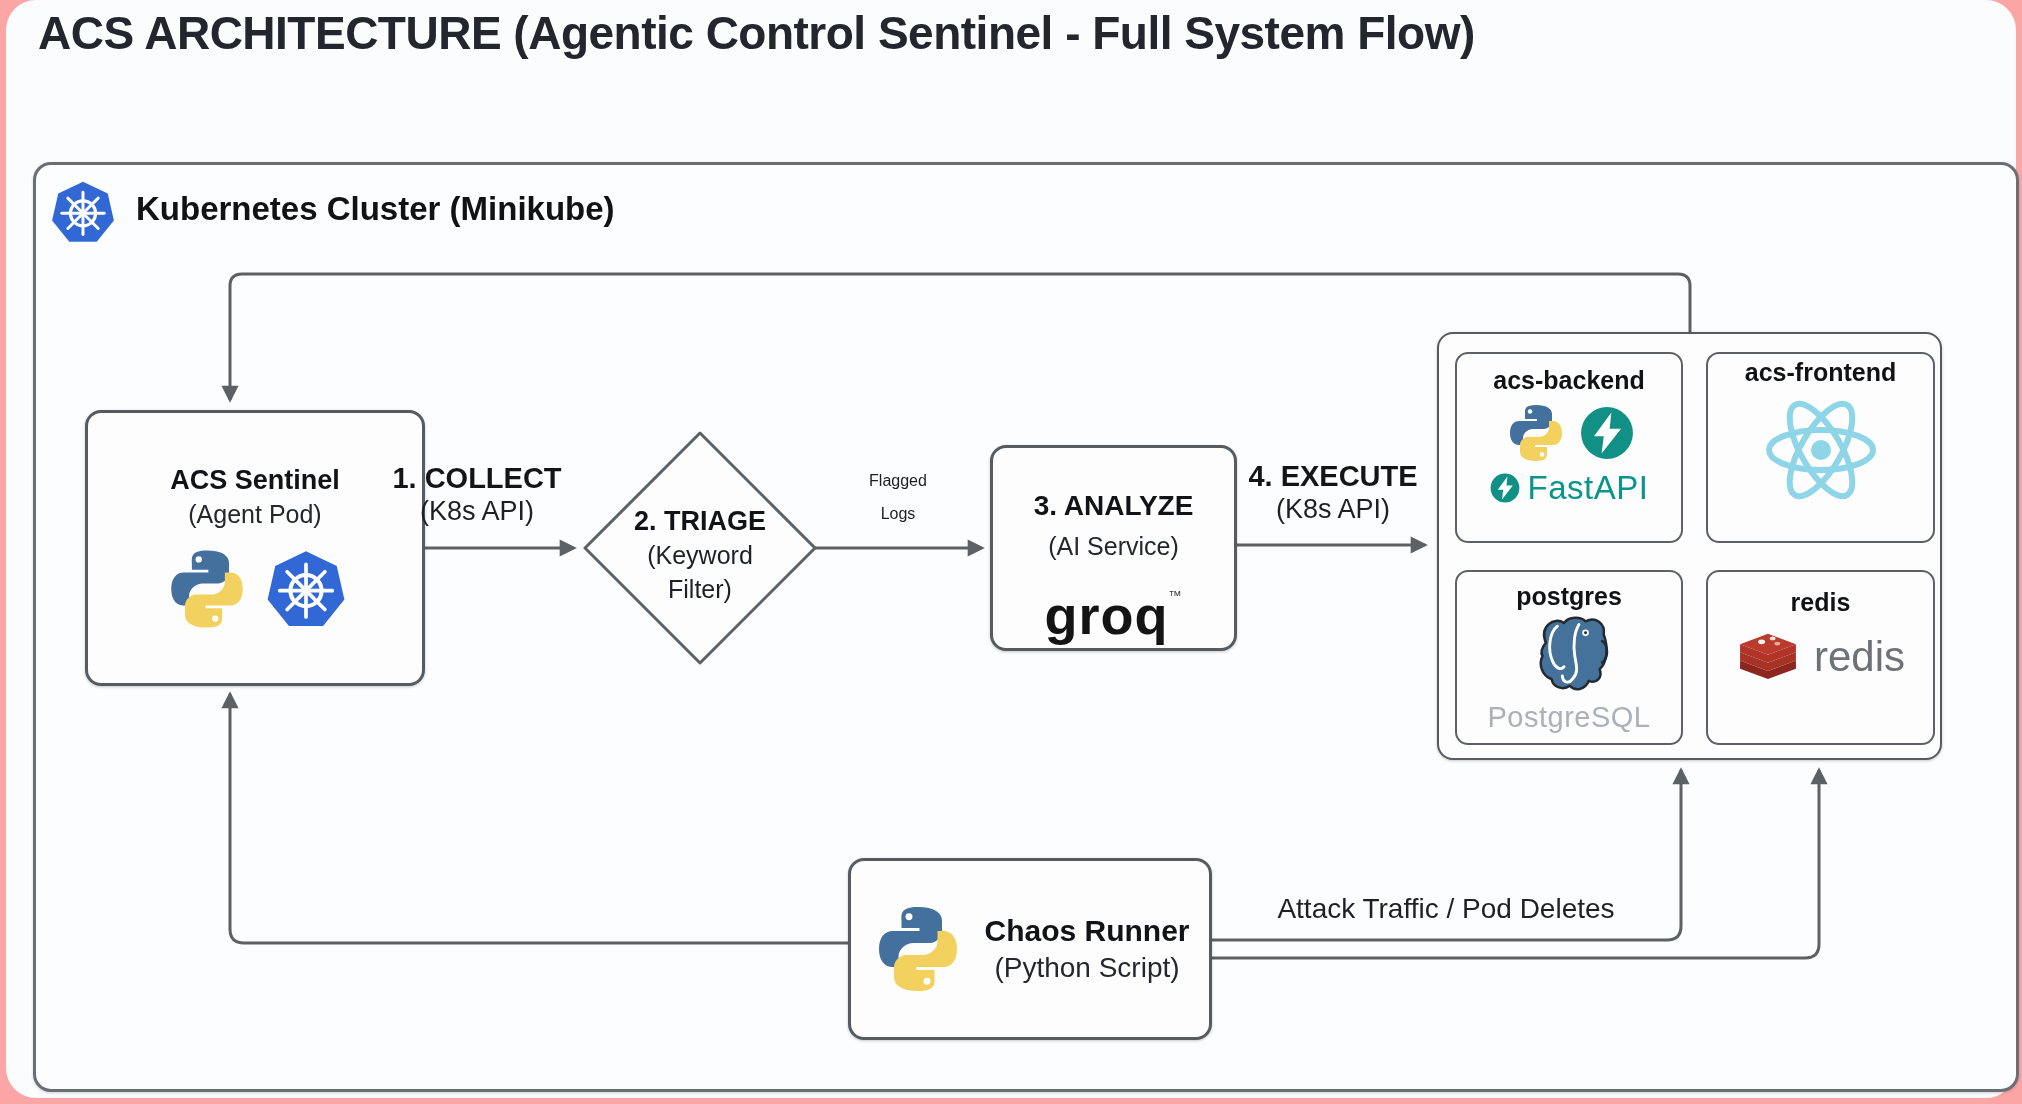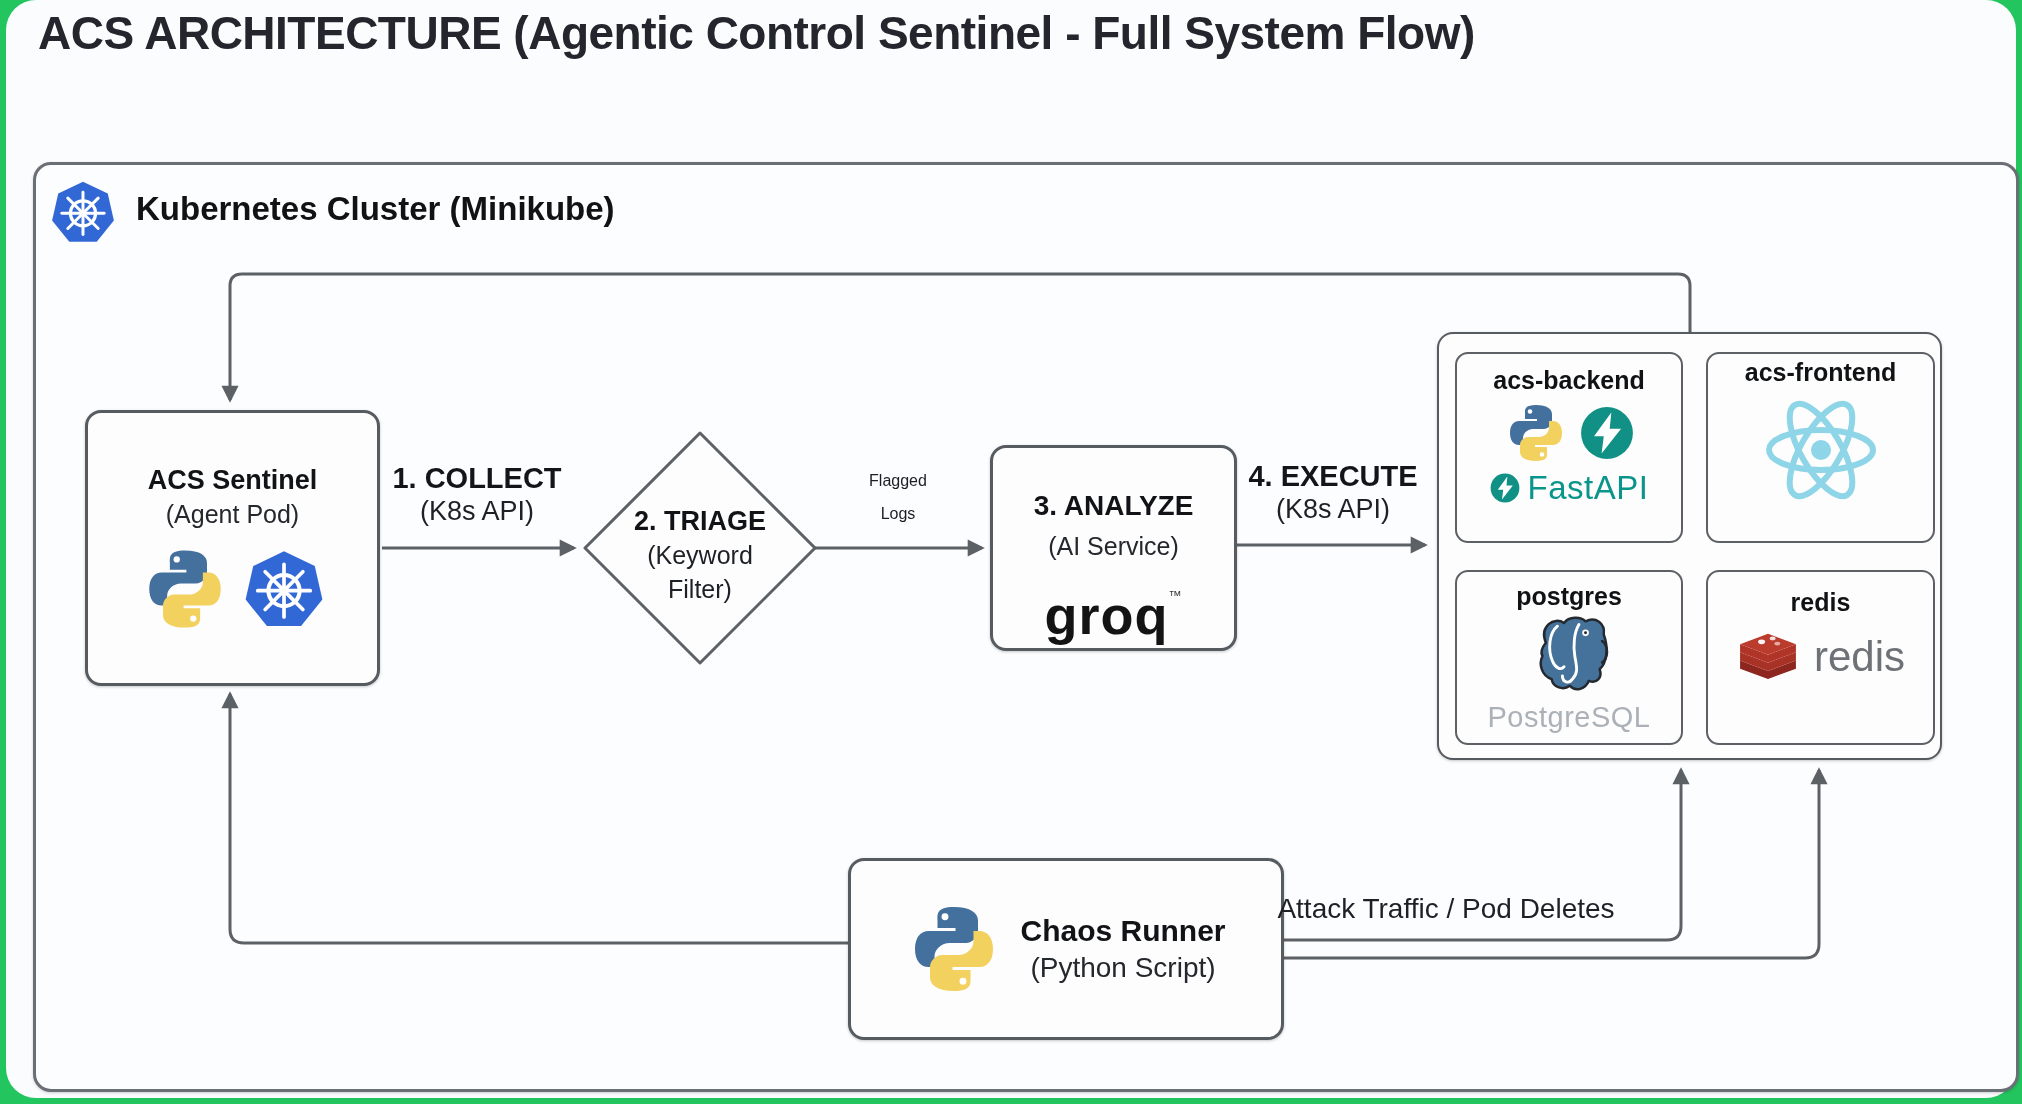--- a/index.html
+++ b/index.html
@@ -1,16 +1,16 @@
 <!DOCTYPE html>
 <html><head>
 <meta charset="utf-8">
 <style>
   html,body{margin:0;padding:0;background:#000;}
-  #canvas{position:relative;width:2022px;height:1104px;background:#22c55e;overflow:hidden;
+  #canvas{position:relative;width:2022px;height:1104px;background:#fca5a5;overflow:hidden;
           font-family:"Liberation Sans","DejaVu Sans",sans-serif;color:#1b1e22;}
   .card{position:absolute;left:6px;top:0;width:2010px;height:1098px;background:#fbfcfd;border-radius:30px;}
   .page-title{position:absolute;left:38px;top:6px;font-size:46px;font-weight:800;letter-spacing:-.5px;color:#23272d;white-space:nowrap;}
   .cluster{position:absolute;left:33px;top:162px;width:1980px;height:924px;background:#fcfdfe;
            border:3px solid #6a6f75;border-radius:18px;box-shadow:0 1px 3px rgba(0,0,0,.18);}
   .cluster-label{position:absolute;left:136px;top:190px;font-size:33px;font-weight:700;color:#101214;}
   .hdr-icon{position:absolute;left:50px;top:175px;}
   svg.connectors{position:absolute;left:0;top:0;width:2022px;height:1104px;pointer-events:none;}
   .node{position:absolute;background:#fdfdfe;border:3px solid #565b60;border-radius:16px;
         box-shadow:0 1px 3px rgba(0,0,0,.22);display:flex;flex-direction:column;align-items:center;box-sizing:border-box;}
@@ -114,21 +114,21 @@
       <path d="M382,548 L574,548" marker-end="url(#arw)"></path>
       <path d="M815,548 L982,548" marker-end="url(#arw)"></path>
       <path d="M1237,545 L1425,545" marker-end="url(#arw)"></path>
       <path d="M848,943 L244,943 Q230,943 230,929 L230,694" marker-end="url(#arw)"></path>
       <path d="M1212,940 L1667,940 Q1681,940 1681,926 L1681,770" marker-end="url(#arw)"></path>
       <path d="M1212,958 L1805,958 Q1819,958 1819,944 L1819,770" marker-end="url(#arw)"></path>
     </g>
     <polygon points="700,433 815,548 700,663 585,548" fill="#fdfdfe" stroke="#5c6166" stroke-width="3" stroke-linejoin="round"></polygon>
   </svg>
 
-  <div class="node" style="left:85px;top:410px;width:295px;height:276px;padding-top:52px;">
+  <div class="node" style="left:85px;top:410px;width:340px;height:276px;padding-top:52px;">
     <div class="t1" style="font-size:27px;">ACS Sentinel</div>
     <div class="t2" style="font-size:25px;margin-top:4px;">(Agent Pod)</div>
     <div class="iconrow" style="gap:14px;margin-top:16px;">
       <svg width="88" height="88">
           <use href="#sym-python"></use>
         </svg>
       <svg width="82" height="82">
           <use href="#sym-k8s"></use>
         </svg>
     </div>
@@ -184,21 +184,21 @@
   <div class="inner" style="left:1706px;top:570px;width:229px;height:175px;padding-top:16px;">
     <div class="lbl">redis</div>
     <div class="iconrow" style="margin-top:12px;">
       <svg width="64" height="56">
           <use href="#sym-redis"></use>
         </svg>
       <span class="redis-word">redis</span>
     </div>
   </div>
 
-  <div class="node" style="left:848px;top:858px;width:436px;height:182px;flex-direction:row;justify-content:center;gap:18px;">
+  <div class="node" style="left:848px;top:858px;width:364px;height:182px;flex-direction:row;justify-content:center;gap:18px;">
     <svg width="96" height="96" style="align-self:center;">
         <use href="#sym-python"></use>
       </svg>
     <div style="align-self:center;text-align:center;">
       <div class="t1" style="font-size:30px;">Chaos Runner</div>
       <div class="t2" style="font-size:28px;margin-top:4px;">(Python Script)</div>
     </div>
   </div>
 
   <div class="edge-label" style="left:477px;top:462px;">

